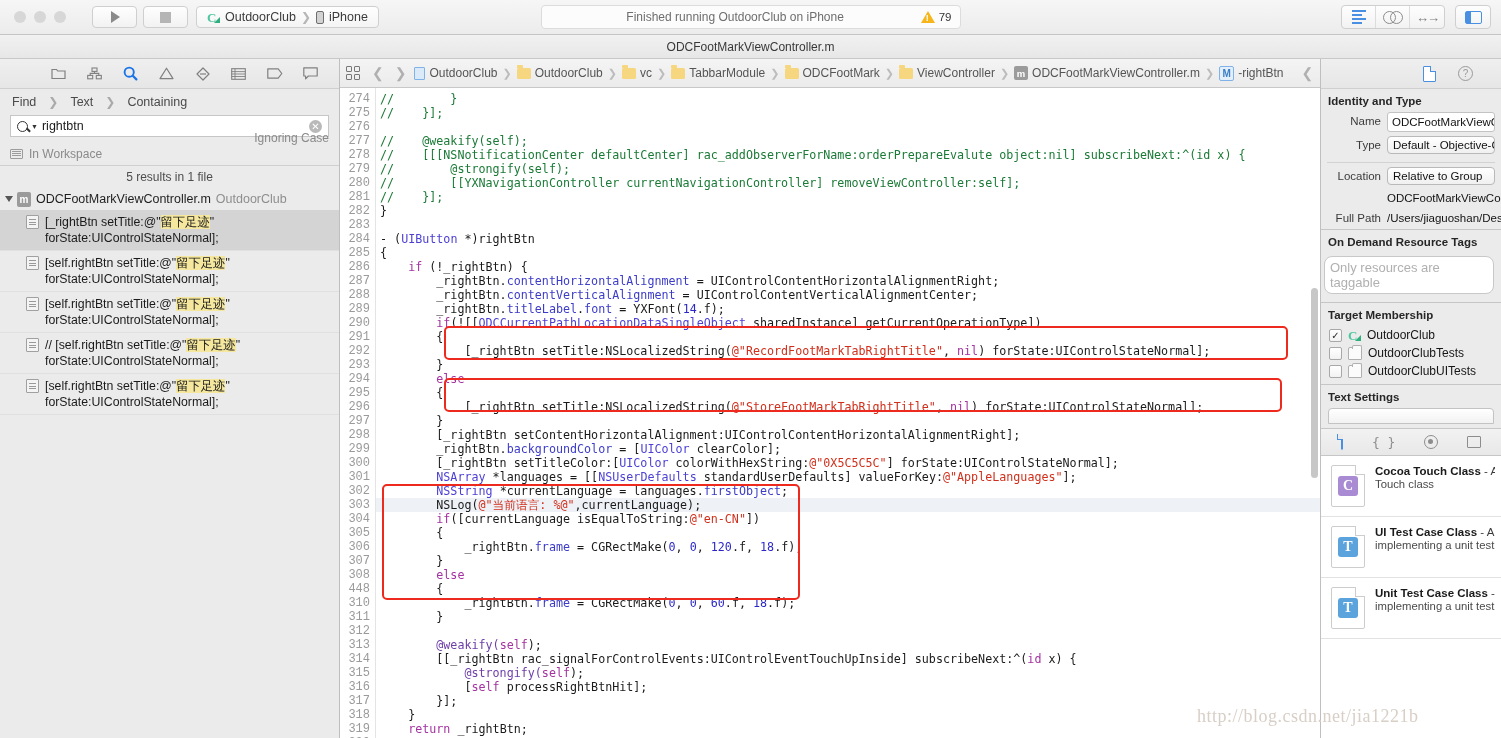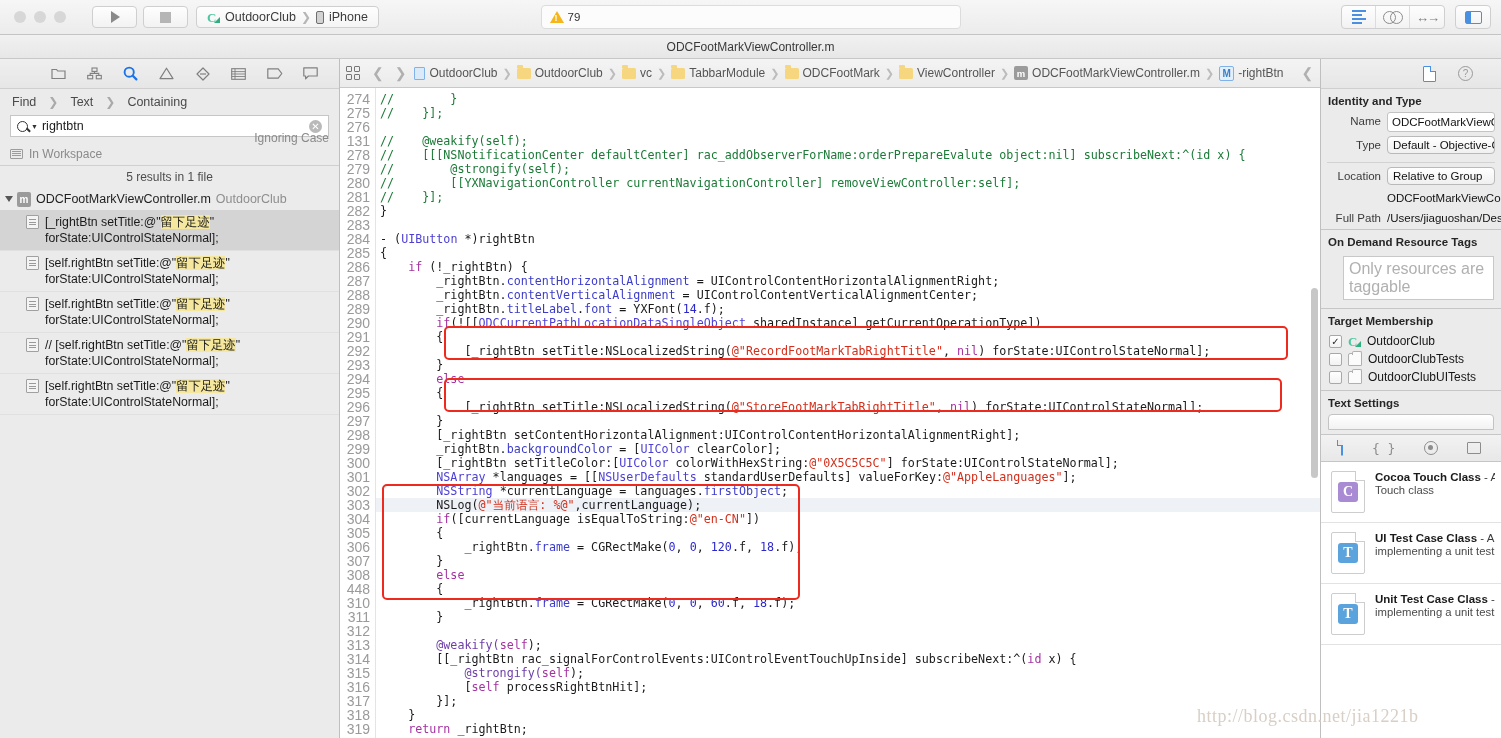--- a/index.html
+++ b/index.html
@@ -147,21 +147,21 @@
   .crumb-sep { color: #bcbcbc; font-size: 11px; padding: 0 1px;}
   .folder-ic { width: 14px; height: 11px; background: #f6d77f; border-radius: 1.5px; position: relative; }
   .folder-ic::before { content:""; position:absolute; top:-2.5px; left:0; width:6px; height:3px; background:#f6d77f; border-radius:1px 1px 0 0;}
   .blue-doc { width: 11px; height: 13px; border:1px solid #7fb2e8; background:#dbeaf9; border-radius:1px;}
   .m-badge { width: 14px; height: 14px; background: #9b9b9b; border-radius: 2px; color:#fff; font-size:9.5px; display:flex;align-items:center;justify-content:center;font-weight:bold;}
   .M-badge { width: 15px; height: 15px; border:1.3px solid #7fb2e8; background:#e3effa; border-radius:2px; color:#3c7fc6; font-size:10px; display:flex;align-items:center;justify-content:center;font-weight:bold;}
   .jump-right { margin-left: auto; display: flex; align-items: center; gap: 8px; padding-left:10px;}
 
   .code-area { flex: 1; position: relative; overflow: hidden; background: #fff; display:flex; }
   .gutter { width: 36px; min-width:36px; background: #fff; border-right: 1px solid #e4e4e4; padding-top: 4px; text-align: right; }
-  .gutter div { height: 14px; line-height: 14px; font-family: Liberation Sans, sans-serif; font-size: 14px; color: #9a9a9a; padding-right: 5px;}
+  .gutter div { height: 14px; line-height: 14px; font-family: Liberation Mono, monospace; font-size: 12px; color: #9a9a9a; padding-right: 5px;}
   .code-lines { flex: 1; padding-top: 4px; position: relative; overflow: hidden; }
   .cl { height: 14px; line-height: 14px; font-family: "DejaVu Sans Mono", monospace; font-size: 11.7px; color: #1a1a1a; white-space: pre; padding-left: 4px;}
   .cl.hlrow { background: #eef2f7; }
   .cmt { color: #1a7a36; }
   .kw  { color: #a432a0; }
   .str { color: #d12f1b; }
   .num { color: #2b28c9; }
   .typ { color: #4b3fd4; }
   .prop{ color: #3c3cc9; }
   .mac { color: #6d3ea8; }
@@ -188,21 +188,21 @@
   }
   .insp-field.multi { white-space: normal; }
   .insp-popup {
     flex: 1; background: linear-gradient(#fff,#f0f0f0); border: 1px solid #b9b9b9; border-radius: 4px;
     padding: 2px 5px; font-size: 11.5px; color: #111; white-space: nowrap; overflow: hidden;
   }
   .insp-static { flex: 1; font-size: 11.5px; color: #111; line-height: 14px; padding-top:2px;}
   .insp-sep { height: 1px; background: #d2d2d2; margin: 4px 6px; }
   .insp-divider { height: 1px; background: #c6c6c6; }
 
-  .odrt-field { margin: 3px 7px 8px 22px; background: #fff; border: 1px solid #c8c8c8; border-radius: 0; padding: 3px 5px; font-size: 16px; color: #b0b0b0;}
+  .odrt-field { margin: 3px 7px 8px 3px; background: #fff; border: 1px solid #c8c8c8; border-radius: 8px; padding: 3px 5px; font-size: 13px; color: #b0b0b0;}
 
   .tm-row { display: flex; align-items: center; gap: 6px; padding: 2px 0 2px 8px; font-size: 12px; color: #161616;}
   .cbx { width: 13px; height: 13px; border: 1px solid #a8a8a8; border-radius: 2px; background: linear-gradient(#fff,#f2f2f2); display:flex;align-items:center;justify-content:center; font-size:10px; color:#2b2b2b;}
   .tgt-ic { width: 14px; height: 13px; border: 1.4px solid #b0b0b0; border-radius: 2px 2px 1px 1px; background:#fbfbfb; position:relative;}
   .tgt-ic::before{content:"";position:absolute;top:-3px;left:3px;width:8px;height:3px;border:1.4px solid #b0b0b0;border-bottom:none;border-radius:2px 2px 0 0;background:#fbfbfb;}
 
   .lib-tabs { height: 28px; display: flex; align-items: center; justify-content: space-around; border-top: 1px solid #c6c6c6; border-bottom: 1px solid #c6c6c6; background: linear-gradient(#f2f2f2,#e8e8e8); padding: 0 6px;}
   .lib-list { flex: 1; overflow: hidden; background: #fff; }
   .lib-item { display: flex; gap: 10px; padding: 9px 6px 9px 10px; border-bottom: 1px solid #e2e2e2; align-items: flex-start;}
   .lib-icon { width: 34px; height: 42px; min-width:34px; background: #fff; border: 1px solid #cdcdcd; border-radius: 2px; position: relative; display:flex;align-items:center;justify-content:center;}
@@ -243,20 +243,21 @@
           <span class="c">C</span>
           <span class="tri2"></span>
         </span>
       <span>OutdoorClub</span>
       <span class="chev">❯</span>
       <span class="phone-ic"></span>
       <span>iPhone</span>
     </div>
 
     <div class="status-bar">
+      <span class="status-text">Finished running OutdoorClub on iPhone</span>
       <span class="warn-group">
         <span class="warn-tri"></span>
         <span class="warn-count">79</span>
       </span>
     </div>
 
     <div class="tb-right">
       <div class="seg">
         <div>
             <span class="lines-ic">
@@ -484,21 +485,21 @@
           <span class="nav-arrow">❮</span>
 
         </span>
       </div>
 
       <div class="code-area">
         <div class="gutter" id="gutter">
             <div>274</div>
             <div>275</div>
             <div>276</div>
-            <div>131</div>
+            <div>277</div>
             <div>278</div>
             <div>279</div>
             <div>280</div>
             <div>281</div>
             <div>282</div>
             <div>283</div>
             <div>284</div>
             <div>285</div>
             <div>286</div>
             <div>287</div>

